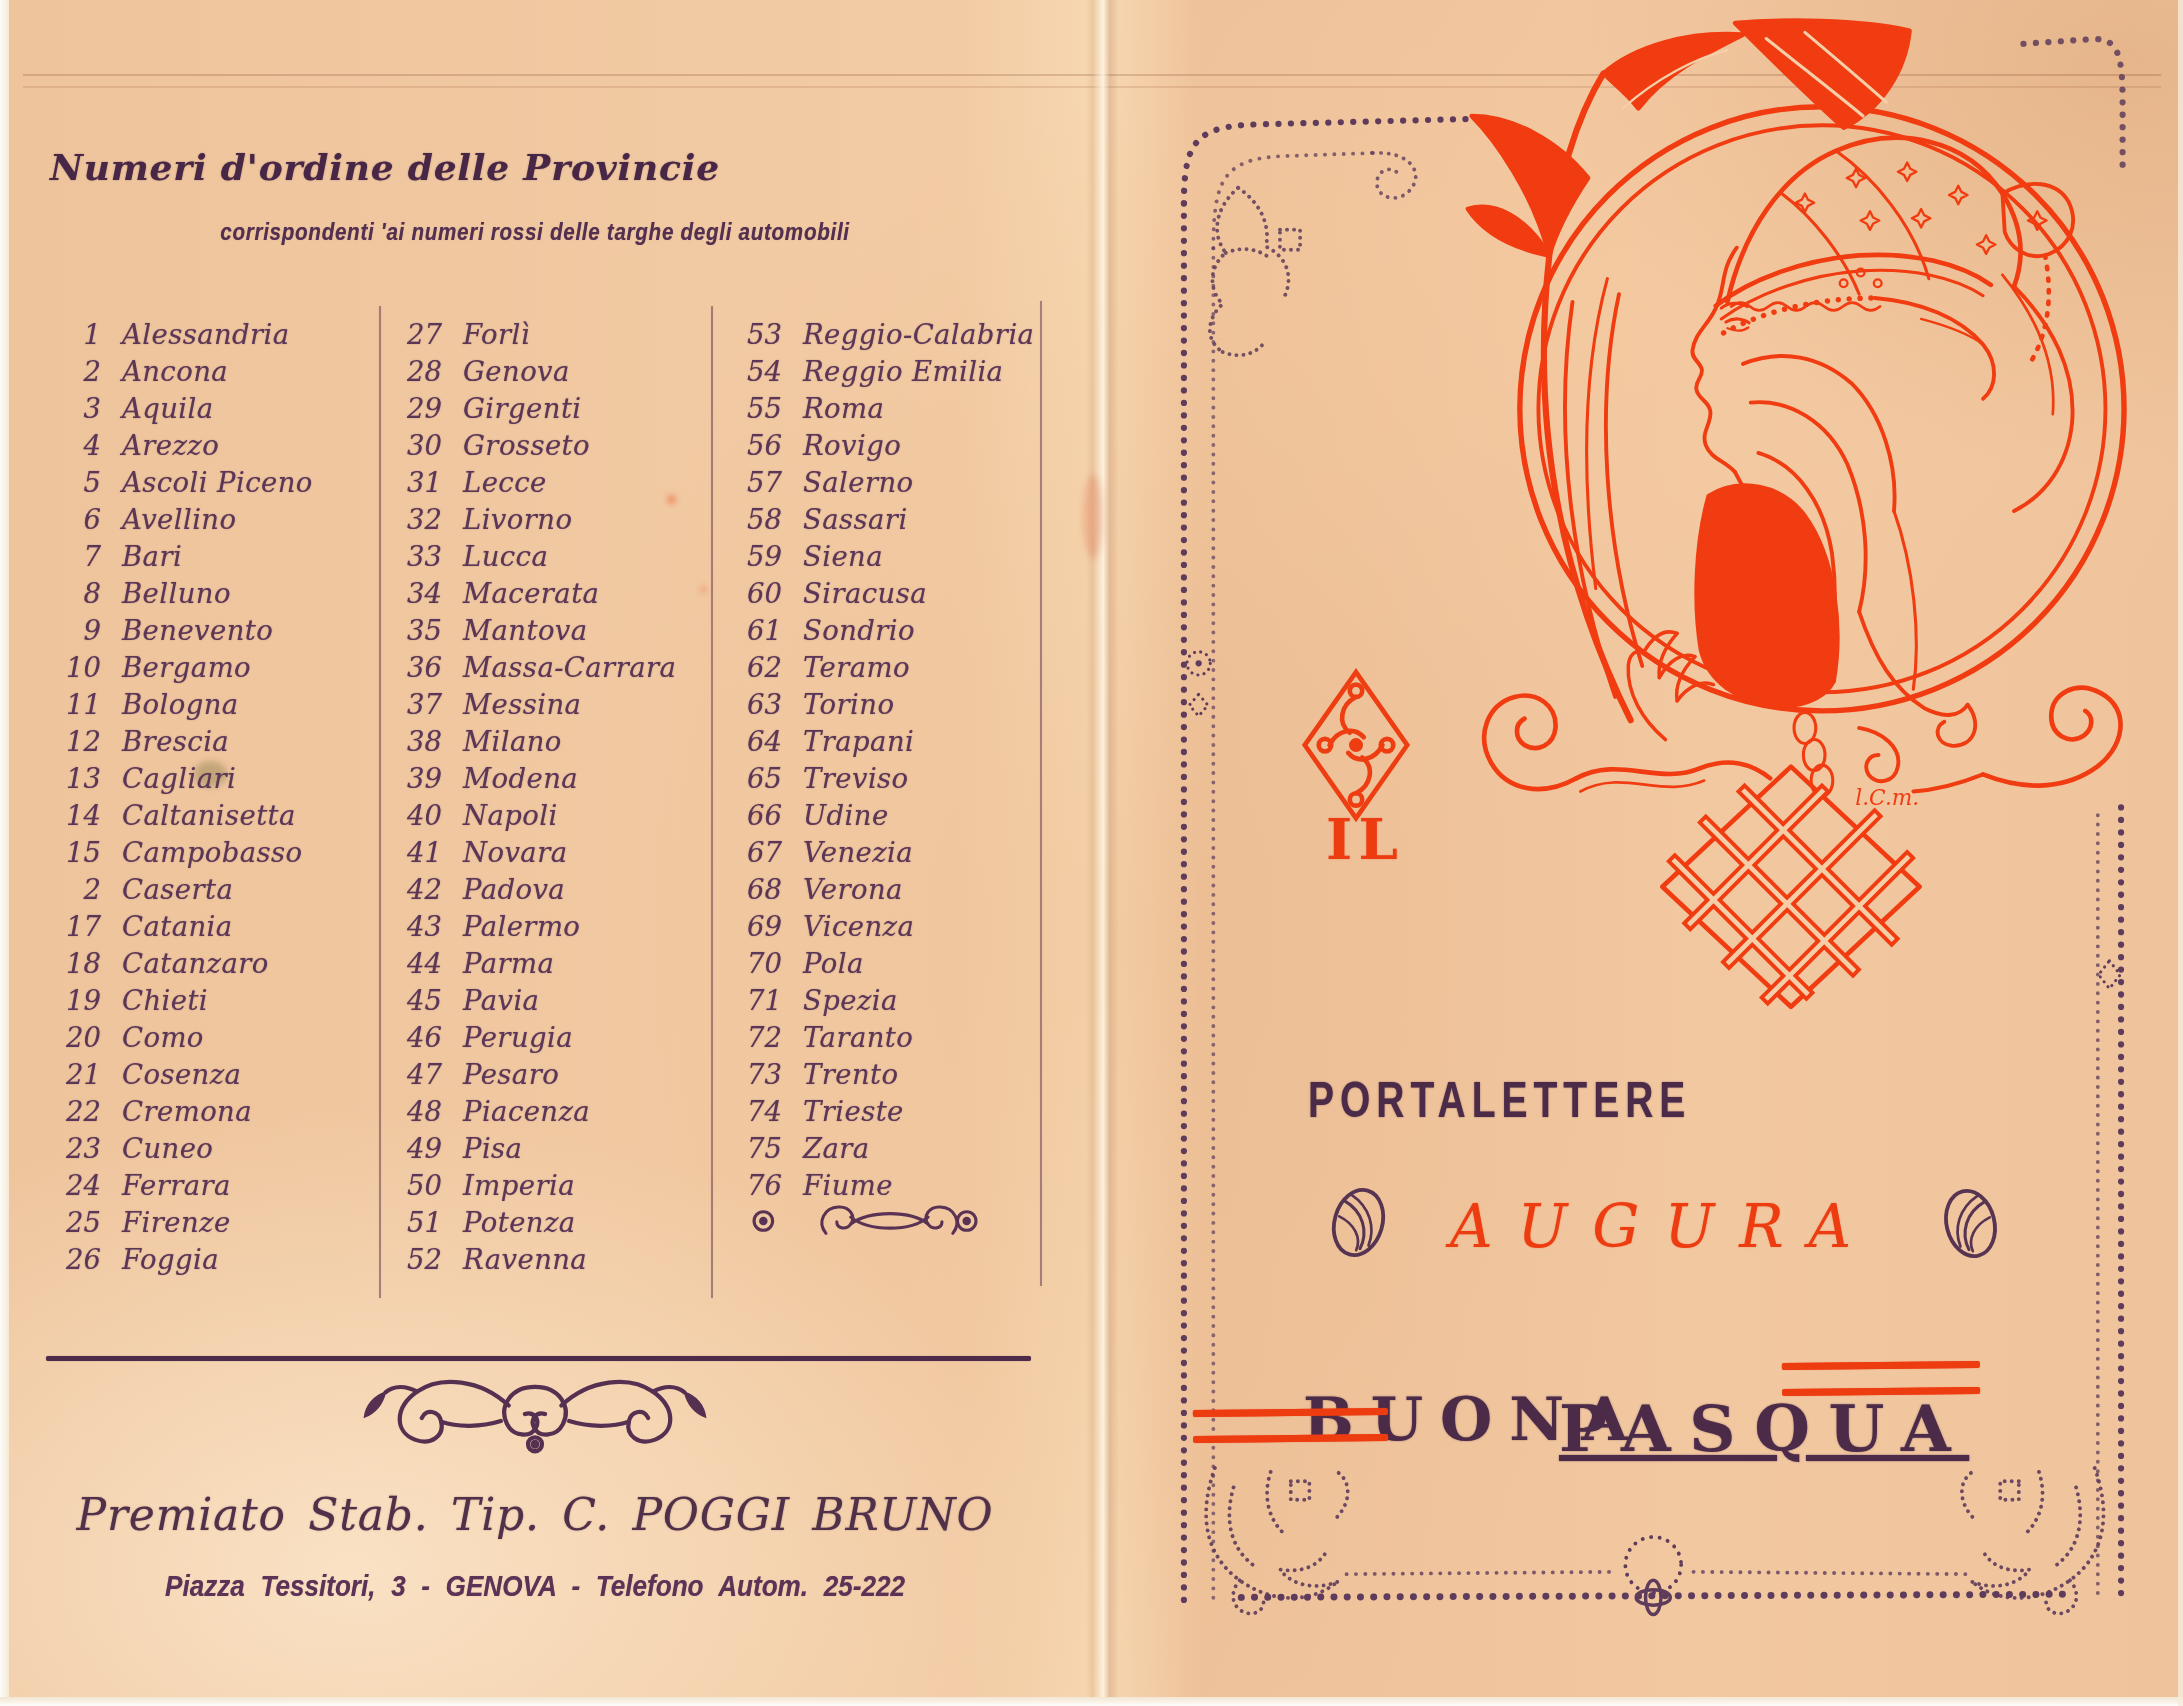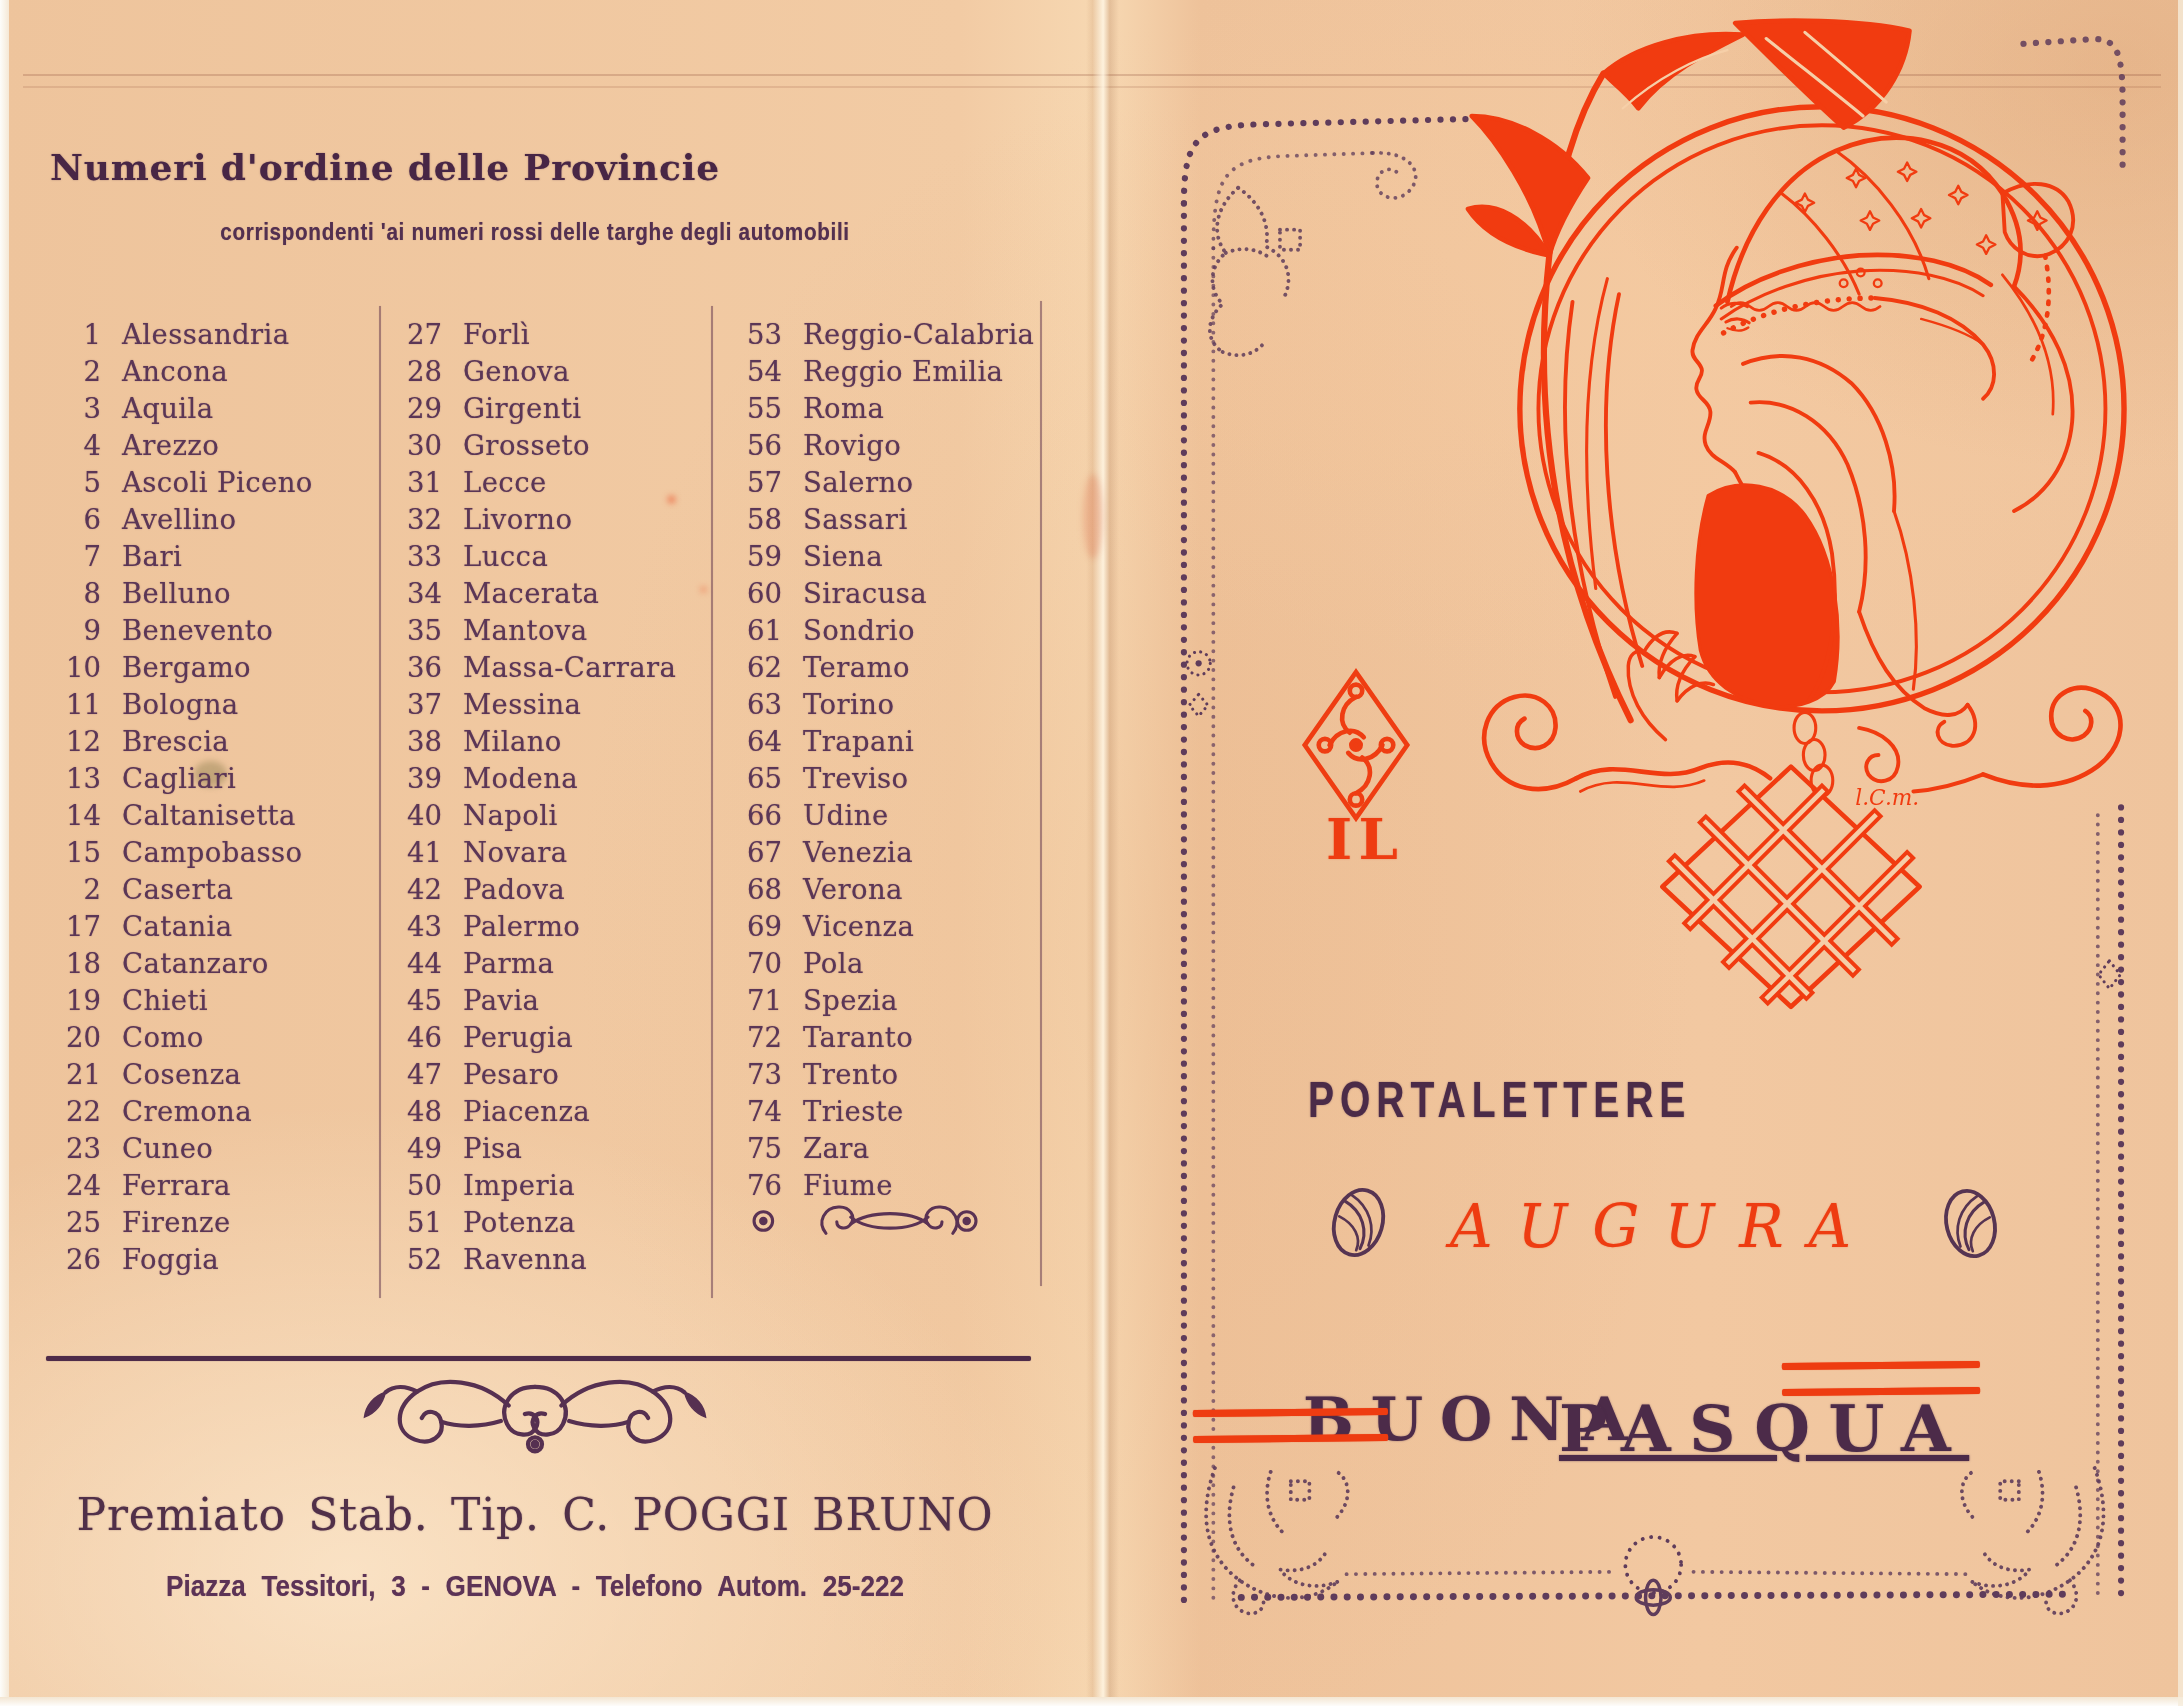--- a/index.html
+++ b/index.html
@@ -61,21 +61,21 @@
   <div class="abs scanline" style="left:23px;top:74px;width:2138px;opacity:.7"></div>
   <div class="abs scanline" style="left:23px;top:86px;width:2138px;opacity:.45"></div>
 
   <div class="abs crease"></div>
   <div class="abs stain" style="left:1083px;top:474px;width:20px;height:85px;background:rgba(214,90,60,.25)"></div>
   <div class="abs stain" style="left:194px;top:761px;width:33px;height:26px;background:rgba(142,126,78,.45)"></div>
   <div class="abs stain" style="left:668px;top:496px;width:7px;height:7px;background:rgba(235,70,30,.7)"></div>
   <div class="abs stain" style="left:701px;top:587px;width:5.4px;height:5.4px;background:rgba(235,70,30,.6)"></div>
   <div class="abs stain" style="left:755px;top:812px;width:5.4px;height:5.4px;background:rgba(235,70,30,.55)"></div>
 
-  <div class="abs" style="left:0;top:0;width:1108px;height:1707px;">
+  <div class="abs" style="left:0;top:0;width:1108px;height:1707px;font-style:italic;">
 
     <div class="abs title" style="left:50px;top:146px;width:504px;text-align:center;">Numeri d'ordine delle Provincie</div>
 
     <div class="abs subtitle" style="left:535px;top:218px;transform:translateX(-50%) scaleX(.86);">corrispondenti 'ai numeri rossi delle targhe degli automobili</div>
 
     <div class="abs vline" style="left:379px;top:306px;height:992px;"></div>
     <div class="abs vline" style="left:711px;top:306px;height:992px;"></div>
     <div class="abs vline" style="left:1040px;top:301px;height:985px;"></div>
 
     <div id="prov-col-1" class="abs pcol ink" style="left:53px;top:318px;">

